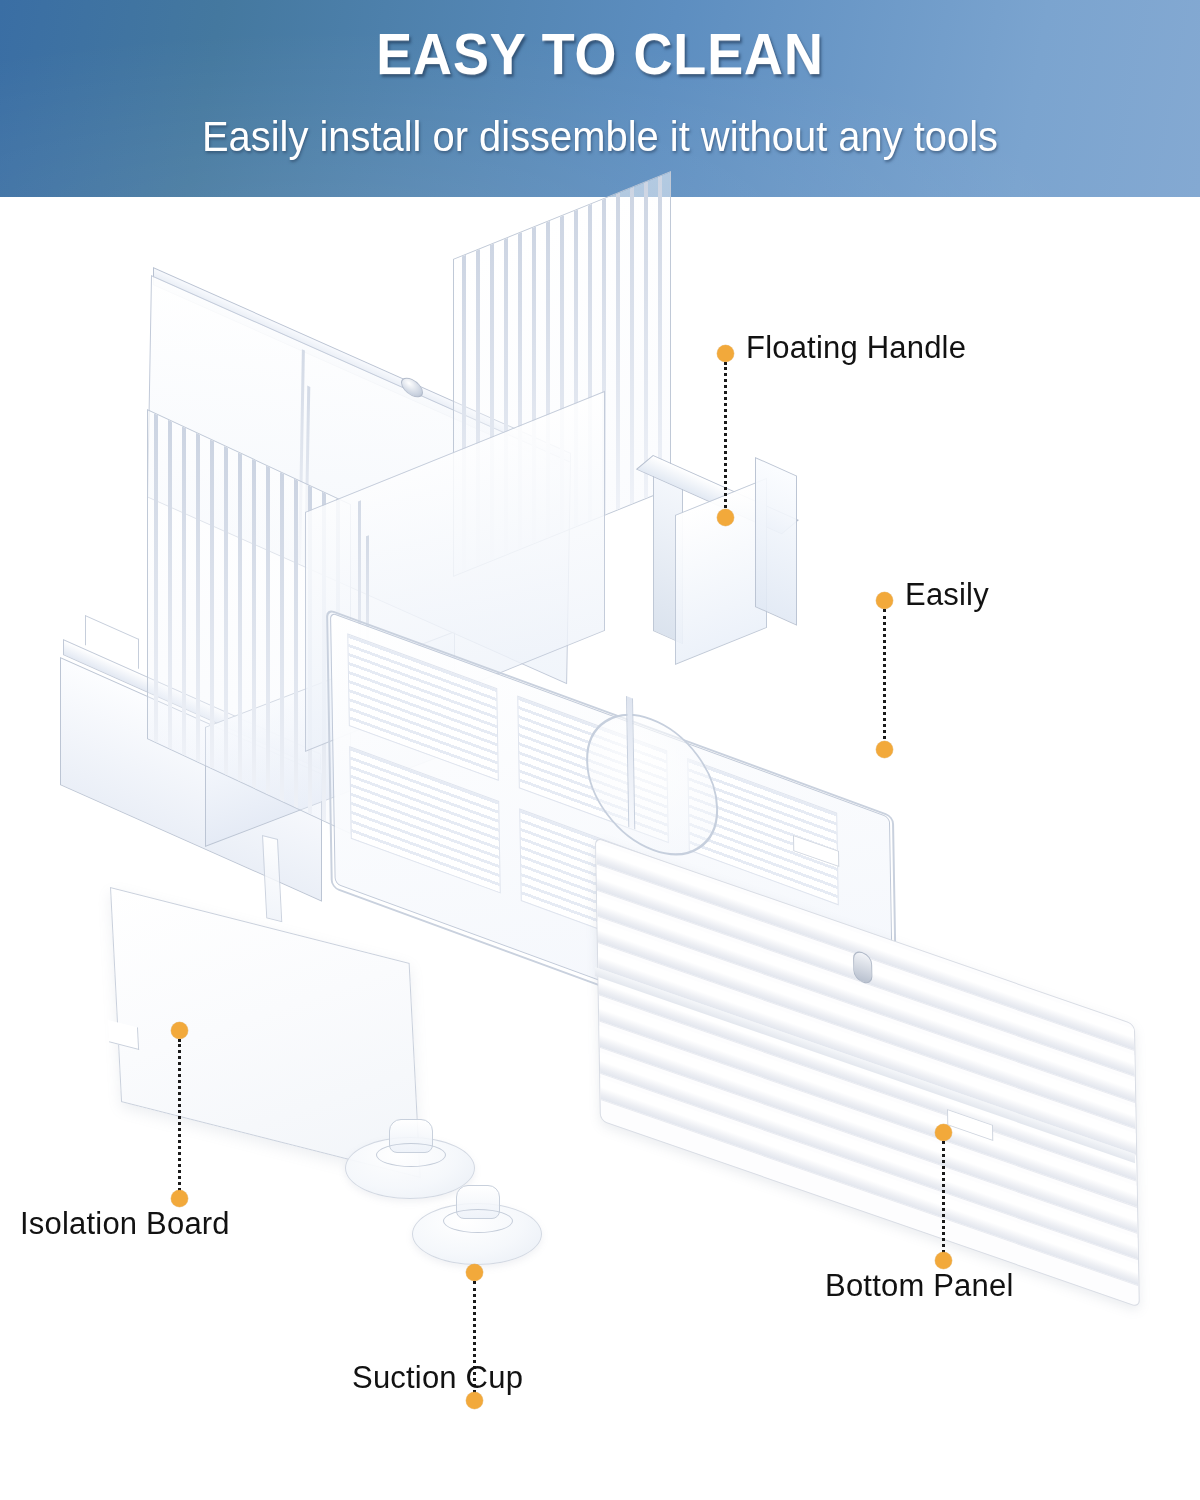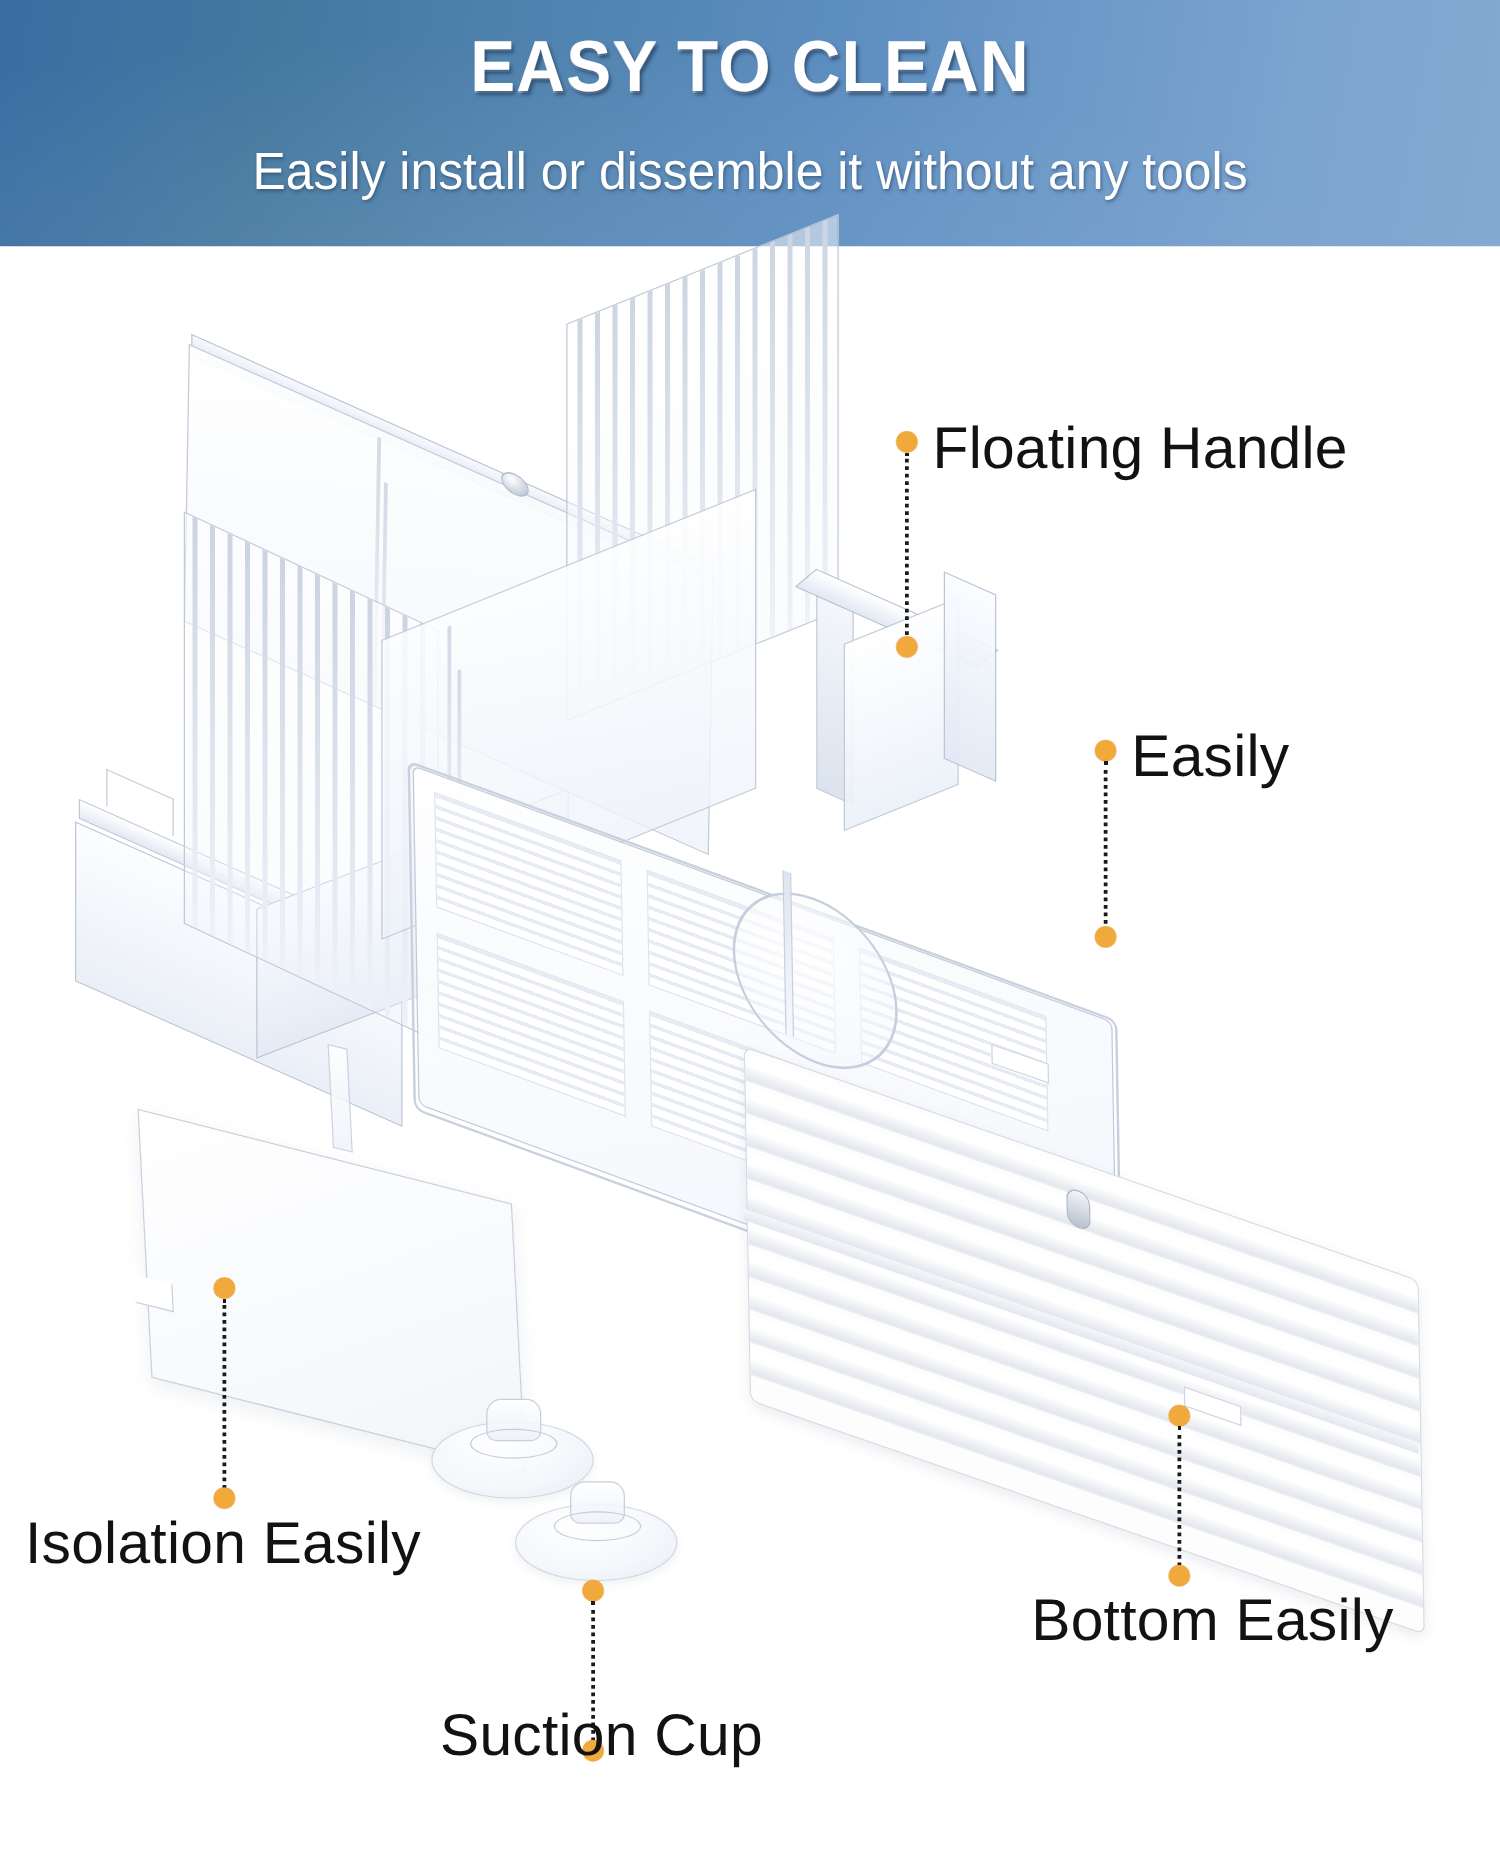--- a/index.html
+++ b/index.html
@@ -46,21 +46,21 @@
   
   .callout { position:absolute; }
   .cdot {
     position:absolute; width:17px; height:17px; border-radius:50%;
     background:#f2a93b; box-shadow:0 0 0 .5px rgba(200,130,20,.35);
   }
   .cline {
     position:absolute; width:0; border-left:3px dotted #1a1a1a;
   }
   .clabel {
-    position:absolute; font-size:47px; color:#121212;
+    position:absolute; font-size:31px; color:#121212;
     font-family:"Liberation Sans", sans-serif; white-space:nowrap;
     letter-spacing:.2px;
   }
 
   
   #breeder { position:absolute; left:55px; top:60px; width:720px; height:620px; }
 
   
   .tray-front {
     position:absolute; left:5px; top:400px; width:262px; height:128px;
@@ -416,28 +416,28 @@
   <div class="cdot" style="left:876px; top:592px;"></div>
   <div class="cline" style="left:883px; top:609px; height:136px;"></div>
   <div class="cdot" style="left:876px; top:741px;"></div>
   <div class="clabel" style="left:905px; top:577px;">Easily</div>
 </div>
 
 <div class="callout">
   <div class="cdot" style="left:171px; top:1022px;"></div>
   <div class="cline" style="left:178px; top:1039px; height:152px;"></div>
   <div class="cdot" style="left:171px; top:1190px;"></div>
-  <div class="clabel" style="left:20px; top:1206px;">Isolation Easily</div>
+  <div class="clabel" style="left:20px; top:1206px;">Isolation Board</div>
 </div>
 
 <div class="callout">
   <div class="cdot" style="left:466px; top:1264px;"></div>
   <div class="cline" style="left:473px; top:1281px; height:112px;"></div>
   <div class="cdot" style="left:466px; top:1392px;"></div>
   <div class="clabel" style="left:352px; top:1360px;">Suction Cup</div>
 </div>
 
 <div class="callout">
   <div class="cdot" style="left:935px; top:1124px;"></div>
   <div class="cline" style="left:942px; top:1141px; height:112px;"></div>
   <div class="cdot" style="left:935px; top:1252px;"></div>
-  <div class="clabel" style="left:825px; top:1268px;">Bottom Easily</div>
+  <div class="clabel" style="left:825px; top:1268px;">Bottom Panel</div>
 </div>
 
 </body></html>

